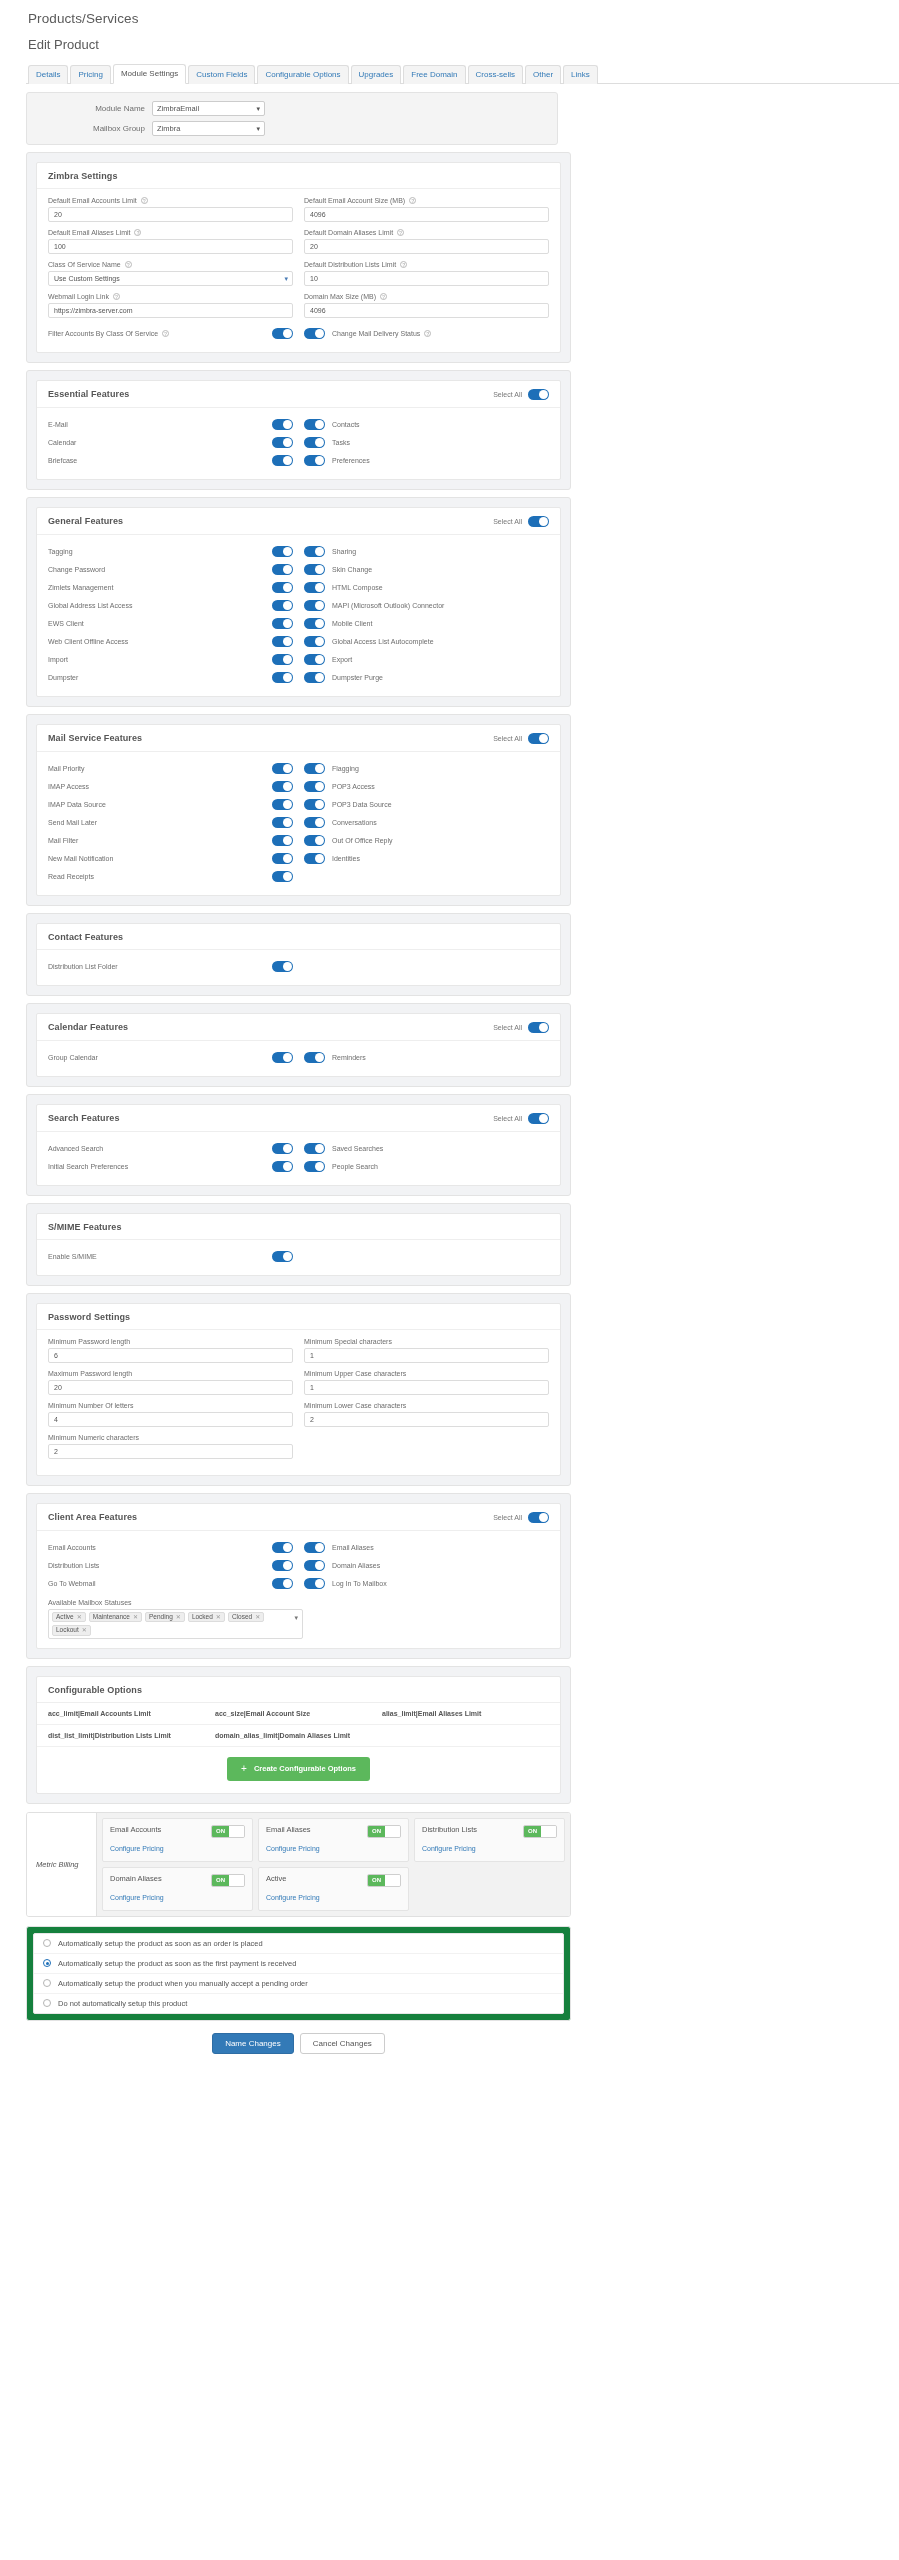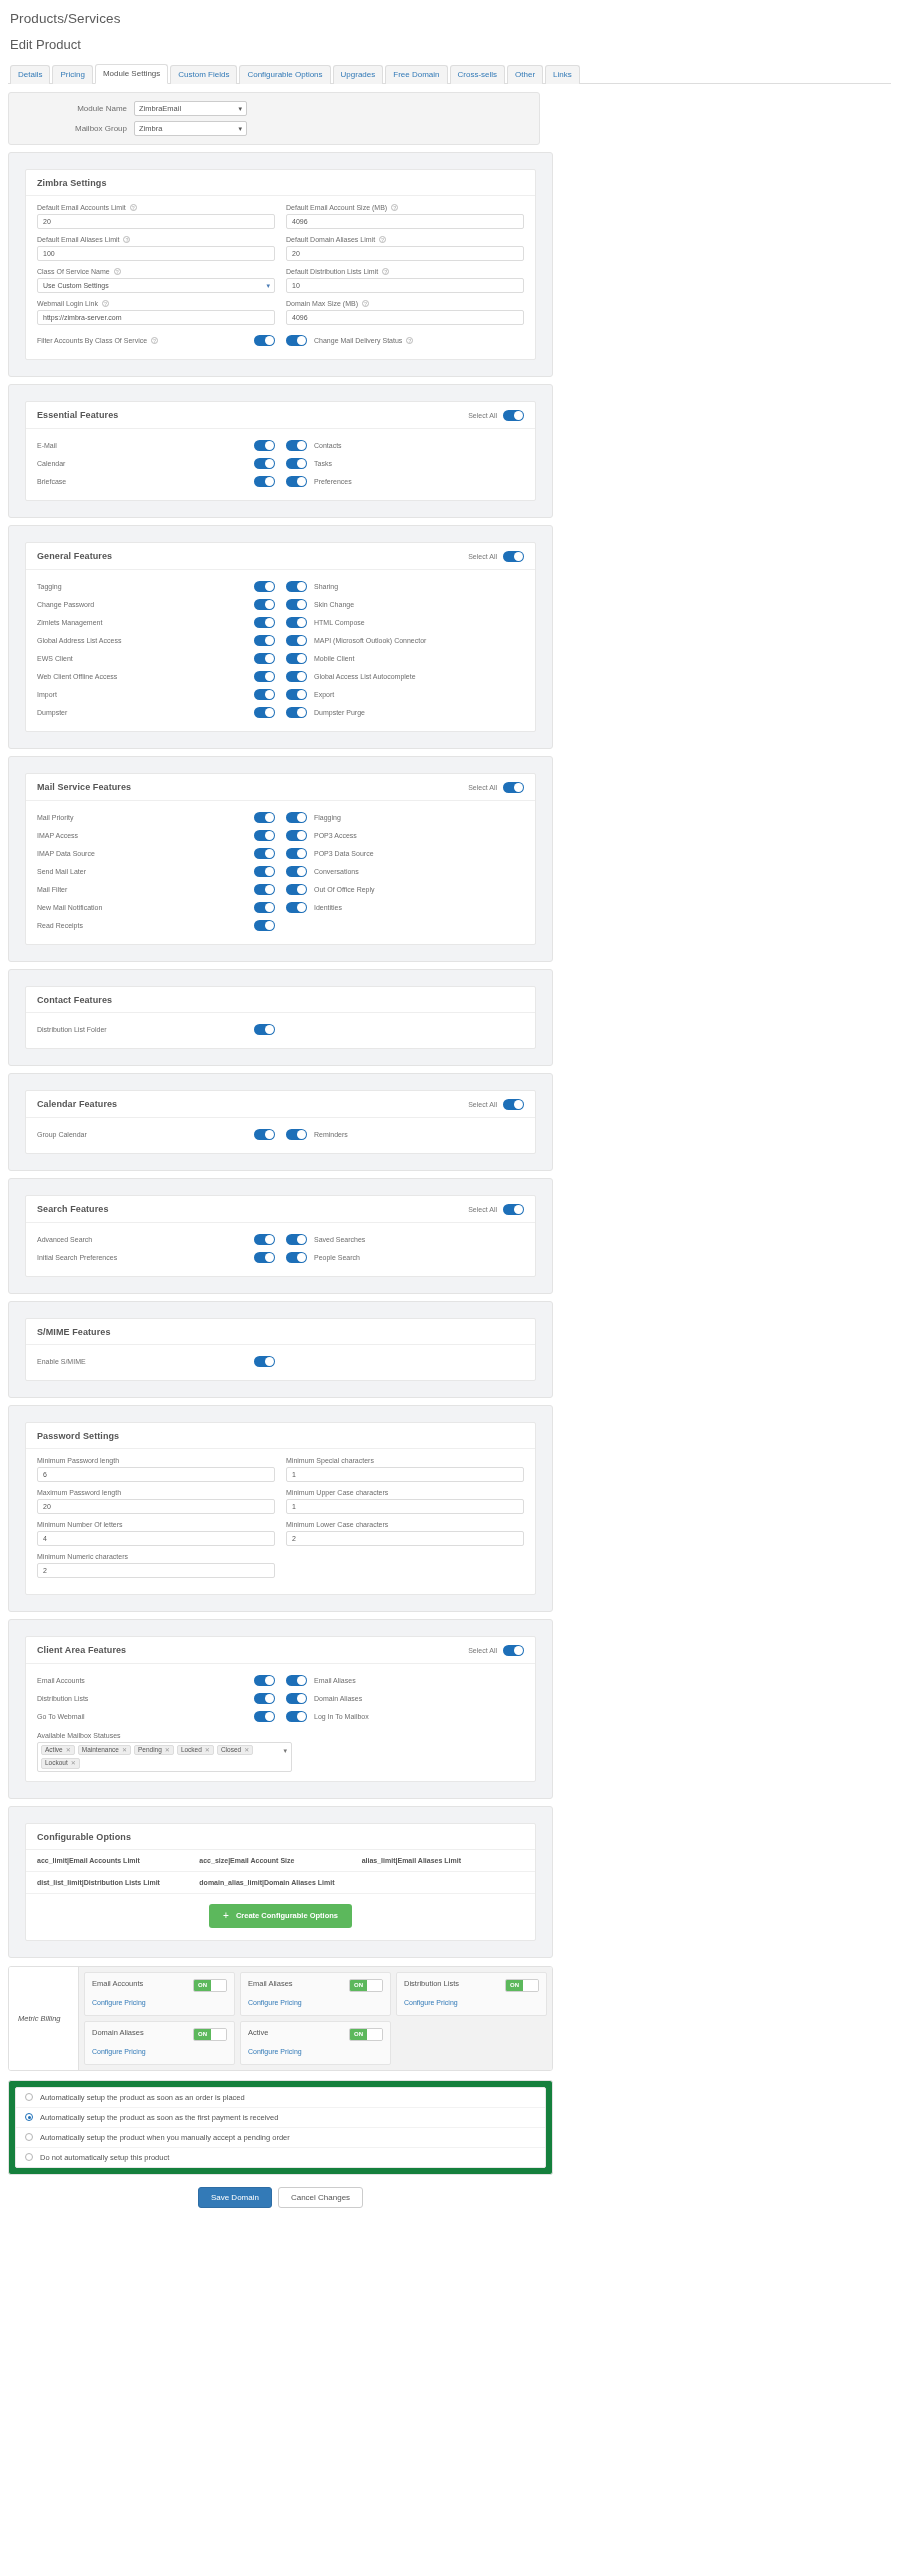--- a/index.html
+++ b/index.html
@@ -3,21 +3,21 @@
 <meta charset="utf-8">
 <style>
   * { box-sizing: border-box; }
   html, body {
     margin: 0; padding: 0;
     background: #ffffff;
     font-family: "Liberation Sans", sans-serif;
     color: #4a4a4a;
   }
   body { width: 899px; }
-  .page { width: 776px; padding: 8px 0 0 0; }
+  .page { width: 776px; padding: 8px 0 0 0; margin-left: 18px; }
 
   
   .page-title {
     font-size: 13.5px; color: #5a5a5a; font-weight: 400;
     margin: 3px 0 0 10px; letter-spacing: .1px;
   }
   .sub-title {
     font-size: 13px; color: #5a5a5a; font-weight: 400;
     margin: 11px 0 0 10px;
   }
@@ -52,21 +52,21 @@
   .sel {
     width: 113px; height: 15px; border: 1px solid #ccc; background: #fff;
     border-radius: 2px; font-size: 7.5px; color: #555;
     padding: 0 14px 0 4px; line-height: 14px; position: relative;
   }
   .sel .chev {
     position: absolute; right: 4px; top: 0; font-size: 7px; color: #555;
   }
   .panel-outer {
     background: #f2f3f5; border: 1px solid #e3e3e3; border-radius: 3px;
-    padding: 16px; margin-top: 7px; width: 545px;
+    padding: 9px; margin-top: 7px; width: 545px;
   }
   .panel-inner { background:#fff; border:1px solid #e7e7e7; border-radius:2px; }
   .panel-head {
     display: flex; align-items: center; justify-content: space-between;
     padding: 8px 11px 7px 11px; border-bottom: 1px solid #eee;
   }
   .panel-head h3 {
     margin: 0; font-size: 9px; font-weight: 700; color: #555;
     letter-spacing: .1px;
   }
@@ -844,18 +844,18 @@
      <span>Automatically setup the product when you manually accept a pending order</span>
    </div>
           <div class="radio-row">
      <span class="radio"></span>
      <span>Do not automatically setup this product</span>
    </div>
         </div>
     </div>
 
     <div class="footer">
-      <button class="btn-primary">Save Domain</button>
+      <button class="btn-primary">Name Changes</button>
       <button class="btn-default">Cancel Changes</button>
     </div>
 
   </div>
 </div>
 
 </body></html>

